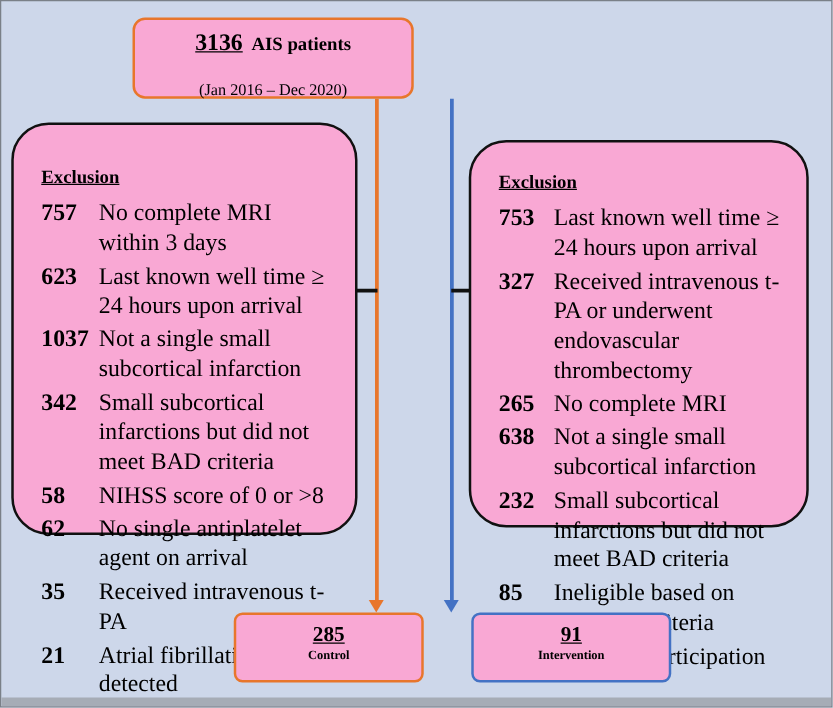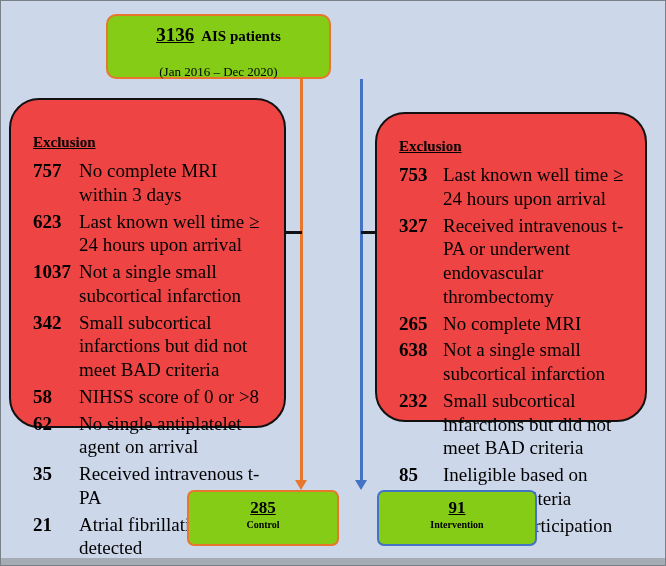--- a/index.html
+++ b/index.html
@@ -6,31 +6,31 @@
   body { background: #ffffff; }
   .canvas {
     position: relative;
     width: 666px; height: 566px;
     background: var(--bg, #cdd7ea);
     border: 1px solid #7a8088;
     font-family: "Liberation Serif", "DejaVu Serif", serif;
     color: #000;
     overflow: hidden;
   }
-  .box { position: absolute; background: #84cc16; text-align: center; }
+  .box { position: absolute; background: #f9a8d4; text-align: center; }
   .orange-border { border: 2px solid var(--orange, #e8762c); }
   .blue-border   { border: 2px solid var(--blue, #4472c4); }
   .top-box { border-radius: 10px; padding-top: 8px; }
   #top-left  { left: 105px; top: 13px; width: 225px; height: 65px; }
   #top-right { left: 339px; top: 13px; width: 236px; height: 65px; }
   .count-lg { font-size: 19px; font-weight: bold; text-decoration: underline; }
   .label-lg { font-size: 15px; font-weight: bold; margin-left: 3px; }
   .period   { font-size: 13px; margin-top: 18px; }
 
-  .excl-box { position: absolute; background: #ef4444; border: 2.5px solid #111; border-radius: 30px; }
+  .excl-box { position: absolute; background: #f9a8d4; border: 2.5px solid #111; border-radius: 30px; }
   #excl-left  { left: 8px;   top: 97px;  width: 277px; height: 330px; padding: 34px 14px 16px 22px; }
   #excl-right { left: 374px; top: 111px; width: 272px; height: 310px; padding: 24px 14px 16px 22px; }
   .excl-title { font-size: 15px; font-weight: bold; text-decoration: underline; margin-bottom: 8px; }
   .excl-row   { display: flex; font-size: 19px; line-height: 1.25; margin-bottom: 3px; }
   .excl-count { font-weight: bold; flex: 0 0 46px; }
   #excl-right .excl-count { flex: 0 0 44px; }
   .excl-label { flex: 1; }
 
   .vline { position: absolute; width: 3px; top: 78px; height: 401px; }
   #line-orange { left: 299px; background: var(--orange, #e8762c); }

